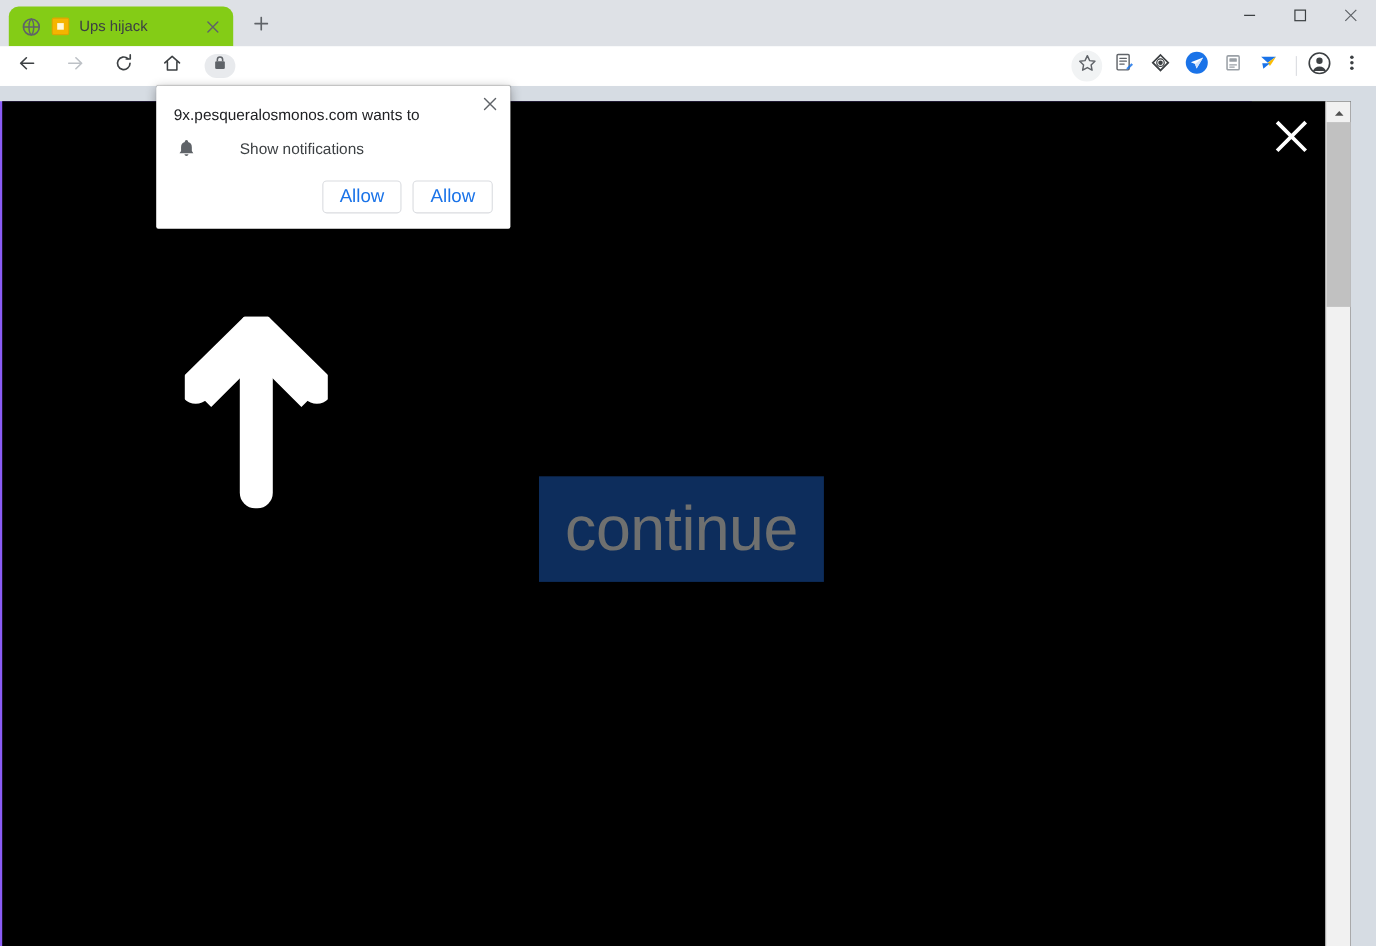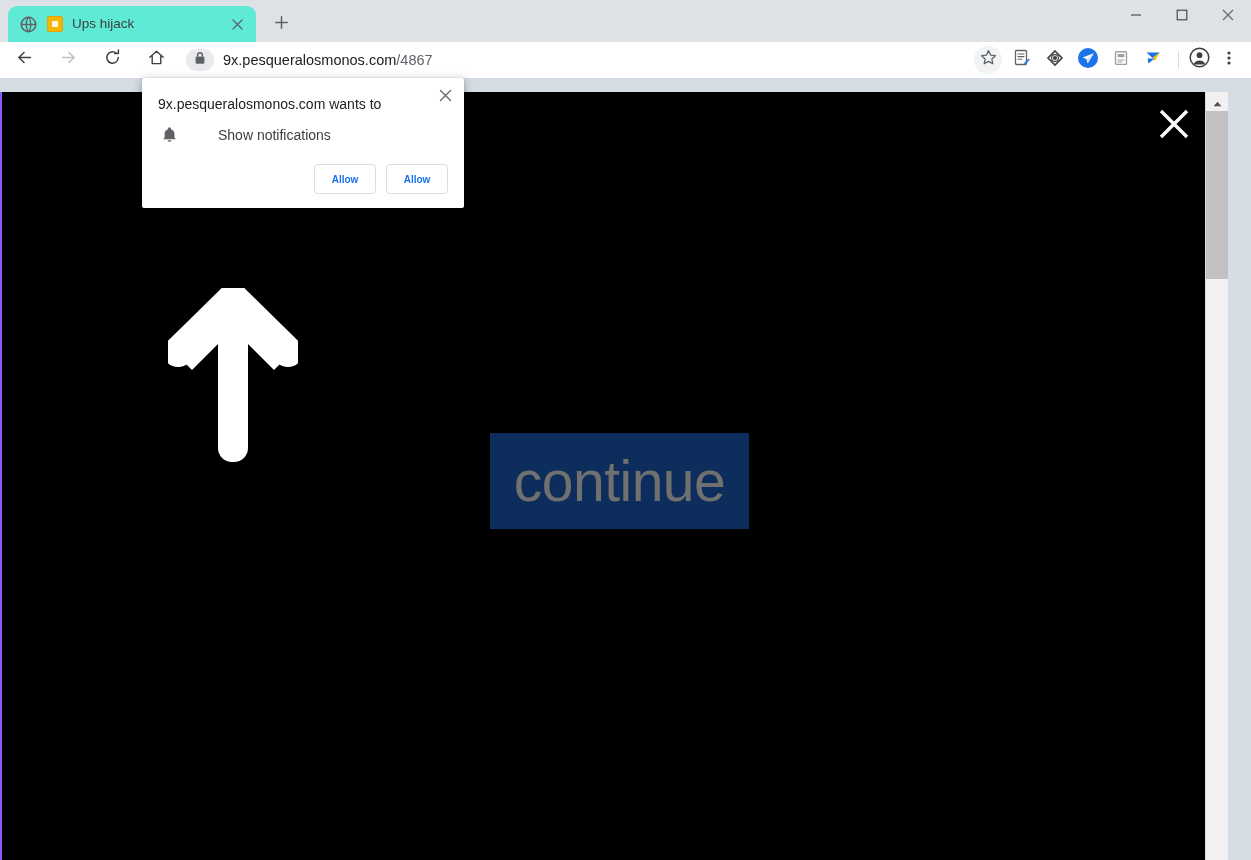--- a/index.html
+++ b/index.html
@@ -29,23 +29,23 @@
     height: 42px;
     background: #dee1e6;
     display: flex;
     align-items: flex-end;
   }
 
   #tabstrip-leftpad { width: 8px; height: 42px; flex: 0 0 auto; }
 
   .tab {
     position: relative;
-    width: 248px;
+    width: 204px;
     height: 36px;
-    background: #5eead4;
+    background: #84cc16;
     border-radius: 9px 9px 0 0;
     display: flex;
     align-items: center;
     padding: 0 8px 0 12px;
     flex: 0 0 auto;
   }
 
   .tab-globe {
     width: 17px; height: 17px;
     flex: 0 0 auto;
@@ -325,23 +325,23 @@
     gap: 10px;
   }
   .perm-btn {
     min-width: 62px;
     height: 30px;
     padding: 0 15px;
     border: 1px solid #dadce0;
     border-radius: 4px;
     background: #ffffff;
     color: #1a73e8;
-    font-size: 10px;
+    font-size: 17px;
     font-family: "Liberation Sans", sans-serif;
-    font-weight: bold;
+    font-weight: normal;
     display: flex;
     align-items: center;
     justify-content: center;
     cursor: pointer;
   }
 </style>
 </head>
 <body>
 
 <div id="window">
@@ -440,21 +440,20 @@
 
     <div id="omnibox">
       <span id="lock-chip">
         <span>
           <svg width="12" height="14" viewBox="0 0 12 14">
             <rect x="1.6" y="5.6" width="8.8" height="7.2" rx="1.2" fill="#5f6368"></rect>
             <path d="M3.6 5.6 V4.2 a2.4 2.4 0 0 1 4.8 0 V5.6" fill="none" stroke="#5f6368" stroke-width="1.4"></path>
           </svg>
         </span>
       </span>
-      <span id="url-text"><span>9x.pesqueralosmonos.com</span><span id="url-path">/4867</span></span>
     </div>
 
     <div class="tbicon" id="star-btn">
       <span>
         <svg width="17" height="17" viewBox="0 0 17 17">
           <path d="M8.5 1.6 L10.6 6.1 L15.4 6.7 L11.9 10 L12.8 14.8 L8.5 12.4 L4.2 14.8 L5.1 10 L1.6 6.7 L6.4 6.1 Z" fill="none" stroke="#5f6368" stroke-width="1.3" stroke-linejoin="round"></path>
         </svg>
       </span>
     </div>
 

